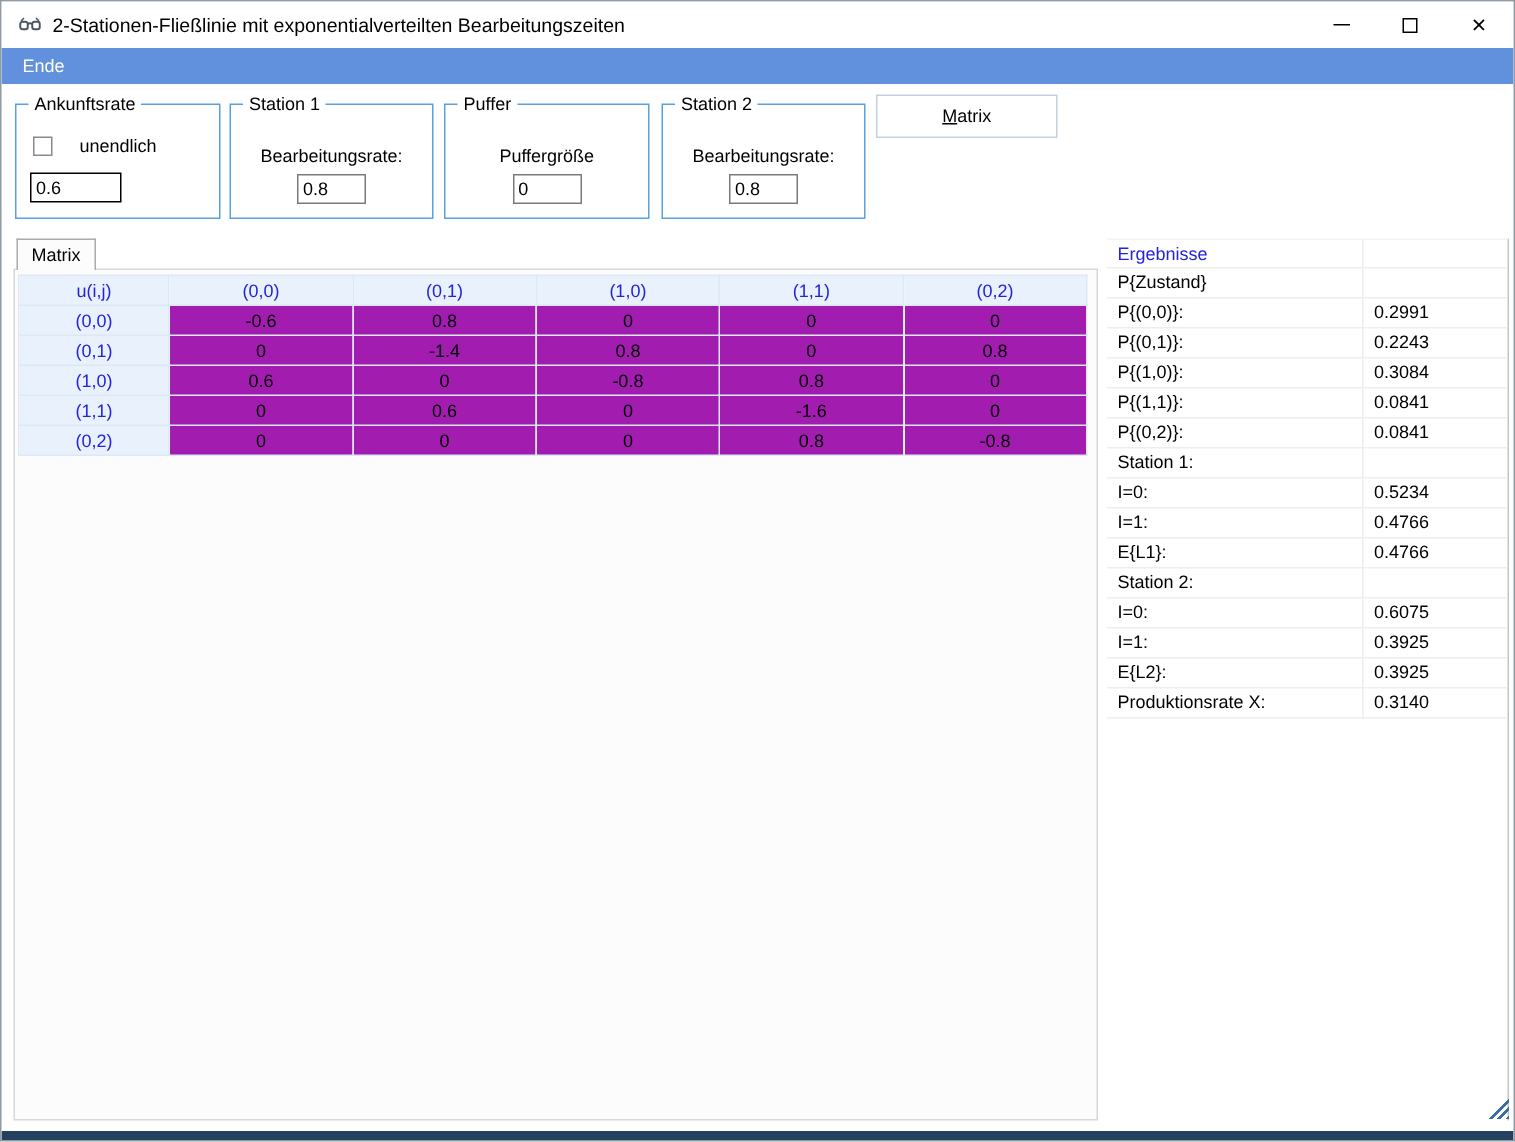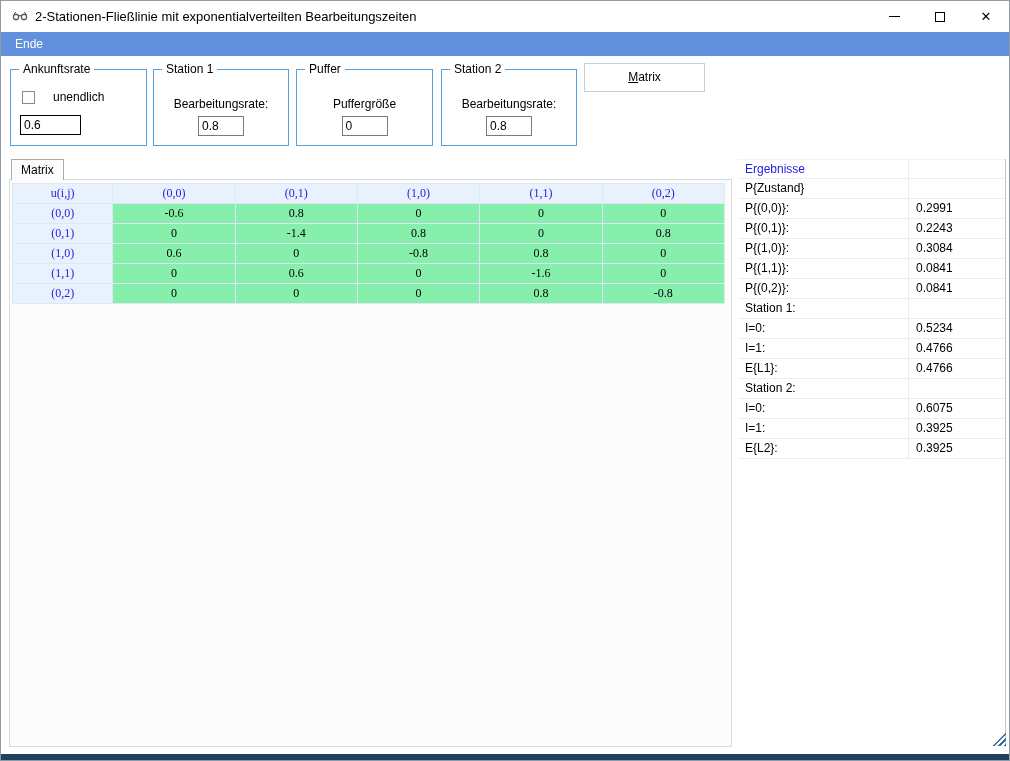--- a/index.html
+++ b/index.html
@@ -37,24 +37,24 @@
 
   .matrix-btn { position:absolute; left:583px; top:62px; width:121px; height:29px; background:#fff; border:1px solid #c3d1dc; font-size:12px; color:#000; cursor:default; font-family:"Liberation Sans", sans-serif; }
   .matrix-btn span { display:block; width:100%; text-align:center; line-height:27px; }
   .matrix-btn span::first-letter { text-decoration:underline; }
 
   
   .tab { position:absolute; left:10px; top:158px; height:21px; padding:0 9px; background:#fcfcfc; border:1px solid #ababab; border-bottom:none; font-size:12px; line-height:20px; z-index:2; }
   .tabpage { position:absolute; left:8px; top:178px; width:723px; height:568px; background:#fcfcfc; border:1px solid #d8d8d8; z-index:1; }
 
   
-  table.grid { border-collapse:collapse; table-layout:fixed; position:absolute; left:2px; top:3px; width:713px; background:#fff;font-family:Liberation Serif, serif; }
+  table.grid { border-collapse:collapse; table-layout:fixed; position:absolute; left:2px; top:3px; width:713px; background:#fff; }
   table.grid th, table.grid td { height:20px; border:1px solid #dce8f5; font-size:12px; font-weight:normal; text-align:center; padding:0; overflow:hidden; }
   table.grid th { background:#e9f2fc; color:#2323dd; }
-  table.grid td { background:#86efac; color:#000; }
+  table.grid td { background:#a21caf; color:#000; }
   col.c0 { width:100px; } col.cN { width:122px; }
 
   
   .results { position:absolute; left:737px; top:158px; width:268px; height:588px; background:#fff; border-right:1px solid #c4c4c4; }
   .res-row { display:flex; height:20px; border-bottom:1px solid #ededed; }
   .res-row:first-child { border-top:1px solid #f3f3f3; }
   .res-label { width:171px; border-right:1px solid #ededed; font-size:12px; line-height:19px; padding-left:7px; color:#000; white-space:nowrap; overflow:hidden; }
   .res-value { flex:1; font-size:12px; line-height:19px; padding-left:7px; color:#000; }
   .res-header .res-label { color:#2323dd; }
 
@@ -245,17 +245,21 @@
         <span class="res-value">0.6075</span>
       </div>
     <div class="res-row">
         <span class="res-label">I=1:</span>
         <span class="res-value">0.3925</span>
       </div>
     <div class="res-row">
         <span class="res-label">E{L2}:</span>
         <span class="res-value">0.3925</span>
       </div>
+    <div class="res-row">
+        <span class="res-label">Produktionsrate X:</span>
+        <span class="res-value">0.3140</span>
+      </div>
   </div>
 
   <div class="sizegrip"></div>
   <div class="bottom-strip"></div>
 </div>
 
 </body></html>

